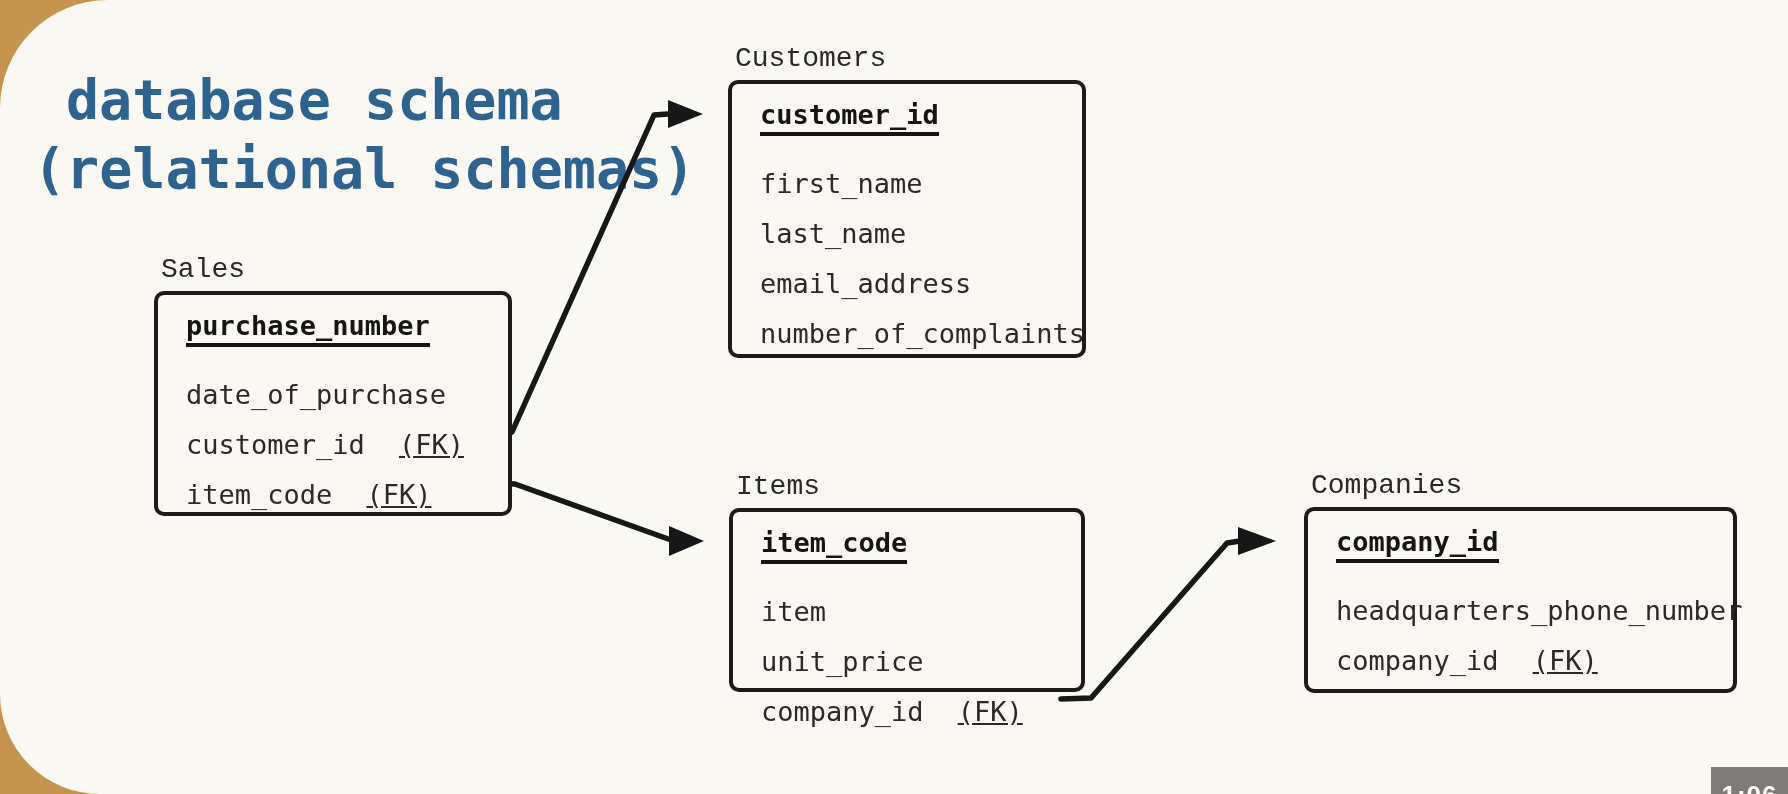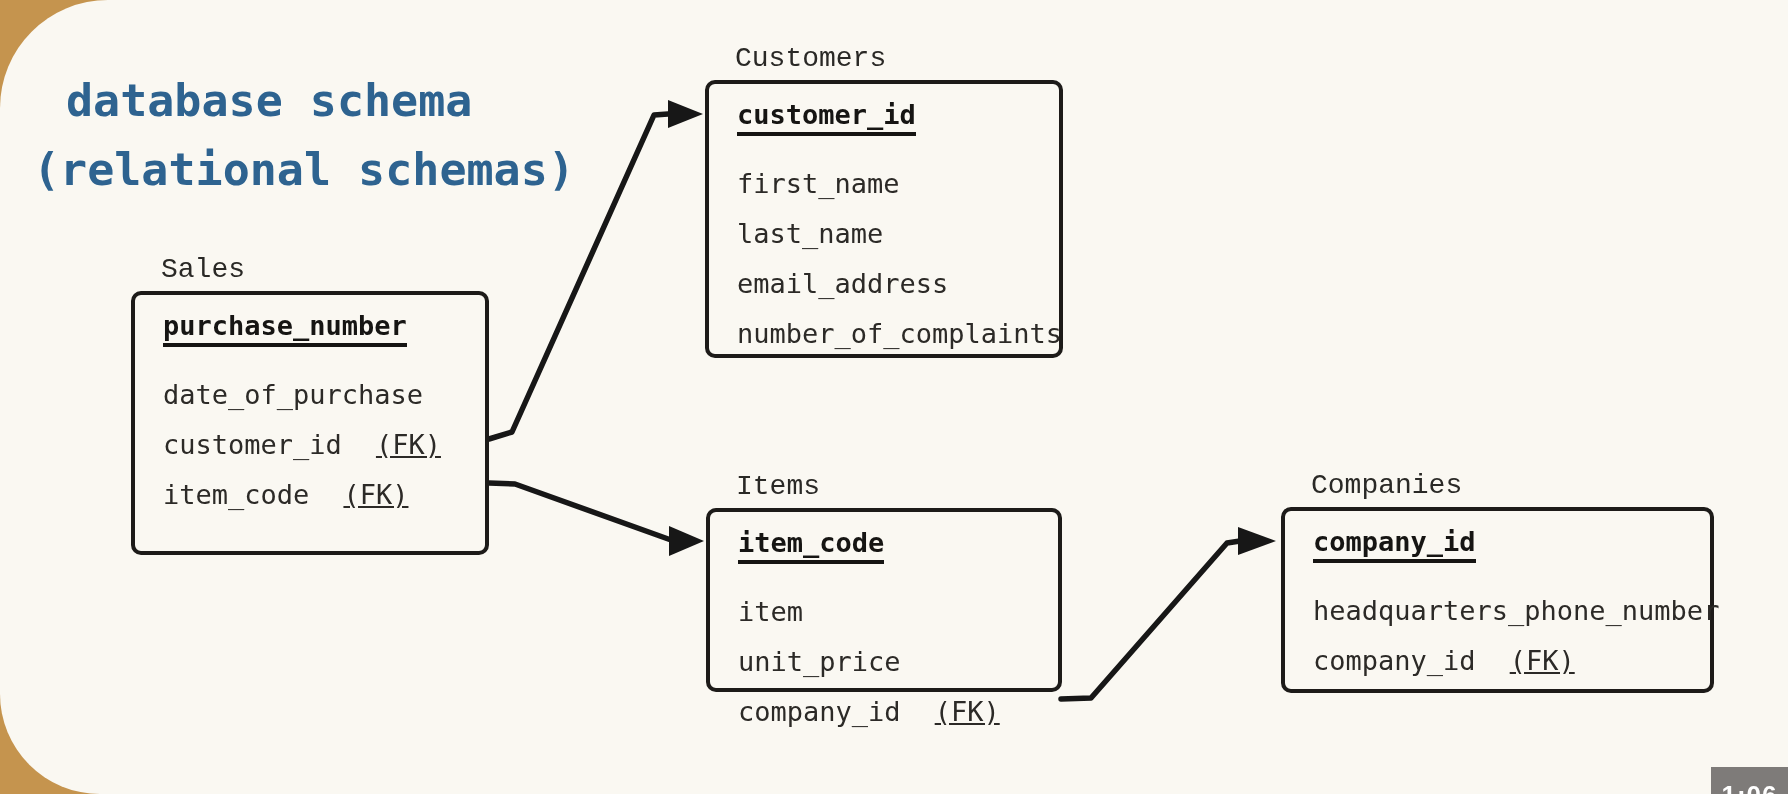--- a/index.html
+++ b/index.html
@@ -22,21 +22,21 @@
   }
 
   
   .title {
     position: absolute;
     left: 33px;
     top: 66px;
     color: var(--title, #2e6390);
     font-family: "DejaVu Sans Mono", monospace;
     font-weight: bold;
-    font-size: 45px;
+    font-size: 55px;
     line-height: 69px;
     white-space: nowrap;
   }
   .title .line1 { margin-left: 33px; }
 
   
   .table { position: absolute; }
   .tlabel {
     position: absolute;
     top: -37px;
@@ -49,20 +49,21 @@
   .tbox {
     box-sizing: border-box;
     width: 100%;
     height: 100%;
     border: 4px solid var(--ink, #1d1b19);
     border-radius: 10px;
     background: var(--panel, #faf8f2);
     padding: 15px 20px 0 28px;
     font-size: 27px;
     color: #2c2a27;
+    margin-left: 23px;
   }
   .pk-row { height: 60px; }
   .pk {
     display: inline-block;
     font-weight: bold;
     color: #161513;
     line-height: 30px;
     border-bottom: 4px solid #161513;
     padding-bottom: 2px;
     white-space: nowrap;
@@ -126,21 +127,21 @@
     <g>
       <path d="M489,483 L515,484 L671,540"></path>
       <polygon points="669,526 669,556 704,541"></polygon>
     </g>
     <g>
       <path d="M1061,699 L1091,698 L1227,543 L1240,541"></path>
       <polygon points="1238,527 1238,555 1276,541"></polygon>
     </g>
   </svg>
 
-  <div class="table" style="left:131px; top:291px; width:358px; height:264px;">
+  <div class="table" style="left:131px; top:291px; width:358px; height:225px;">
     <div class="tlabel">Sales</div>
     <div class="tbox">
       <div class="pk-row">
         <span class="pk">purchase_number</span>
       </div>
       <div class="row">
         <span>date_of_purchase</span>
       </div>
       <div class="row">
         <span>customer_id</span><span class="fk-tag">(FK)</span>

